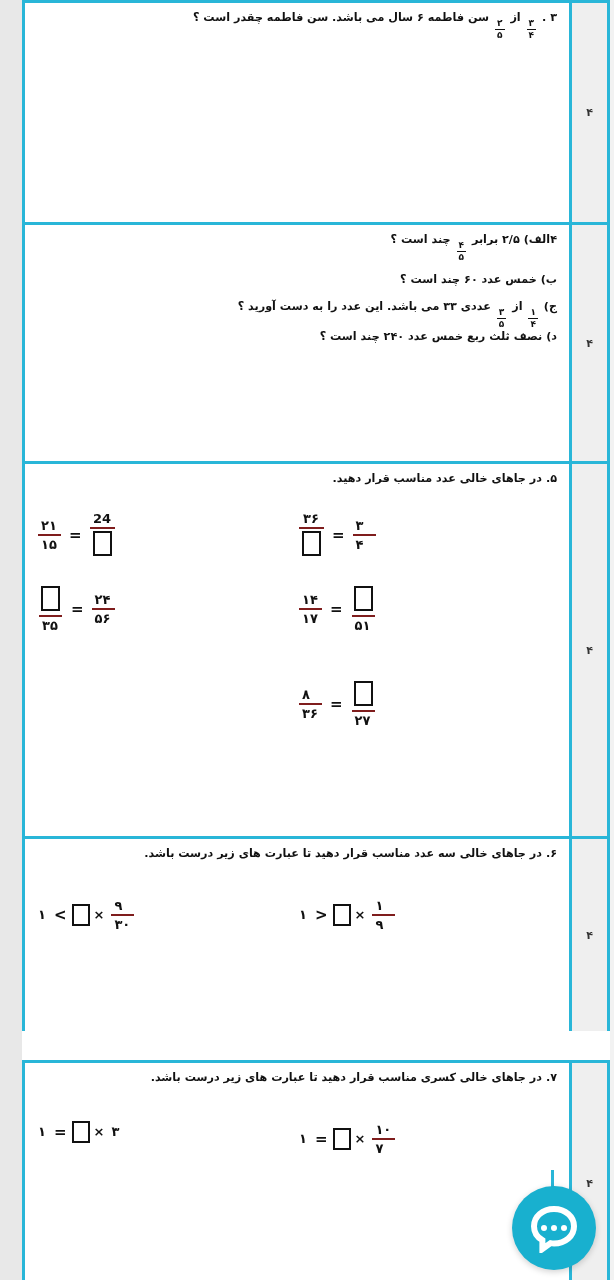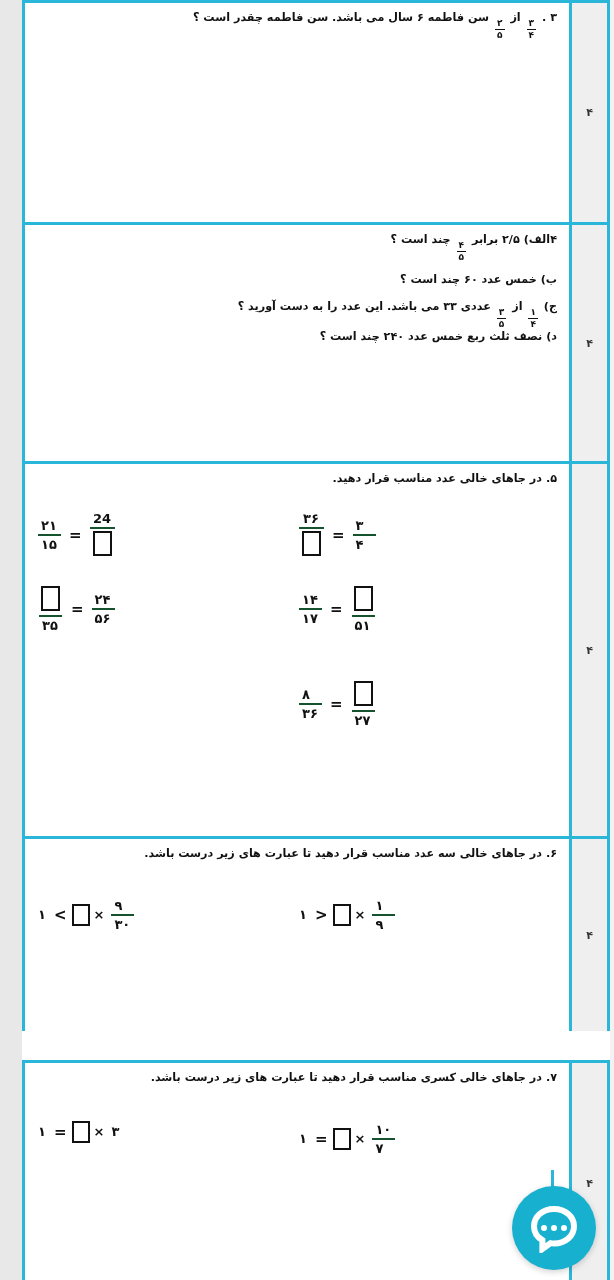--- a/index.html
+++ b/index.html
@@ -140,21 +140,21 @@
     justify-content: center;
     line-height: 1;
     margin: 0 3px;
   }
   .frac .num, .frac .den {
     font-size: 13px;
     padding: 2px 3px;
     min-width: 17px;
     text-align: left;
   }
-  .frac .den { border-top: 2px solid #14532d; }
+  .frac .den { border-top: 2px solid #7f1d1d; }
 
   .blankbox {
     display: inline-block;
     width: 19px;
     height: 25px;
     border: 2px solid #111;
     box-sizing: border-box;
   }
   .blankbox.sm {
     width: 18px;

